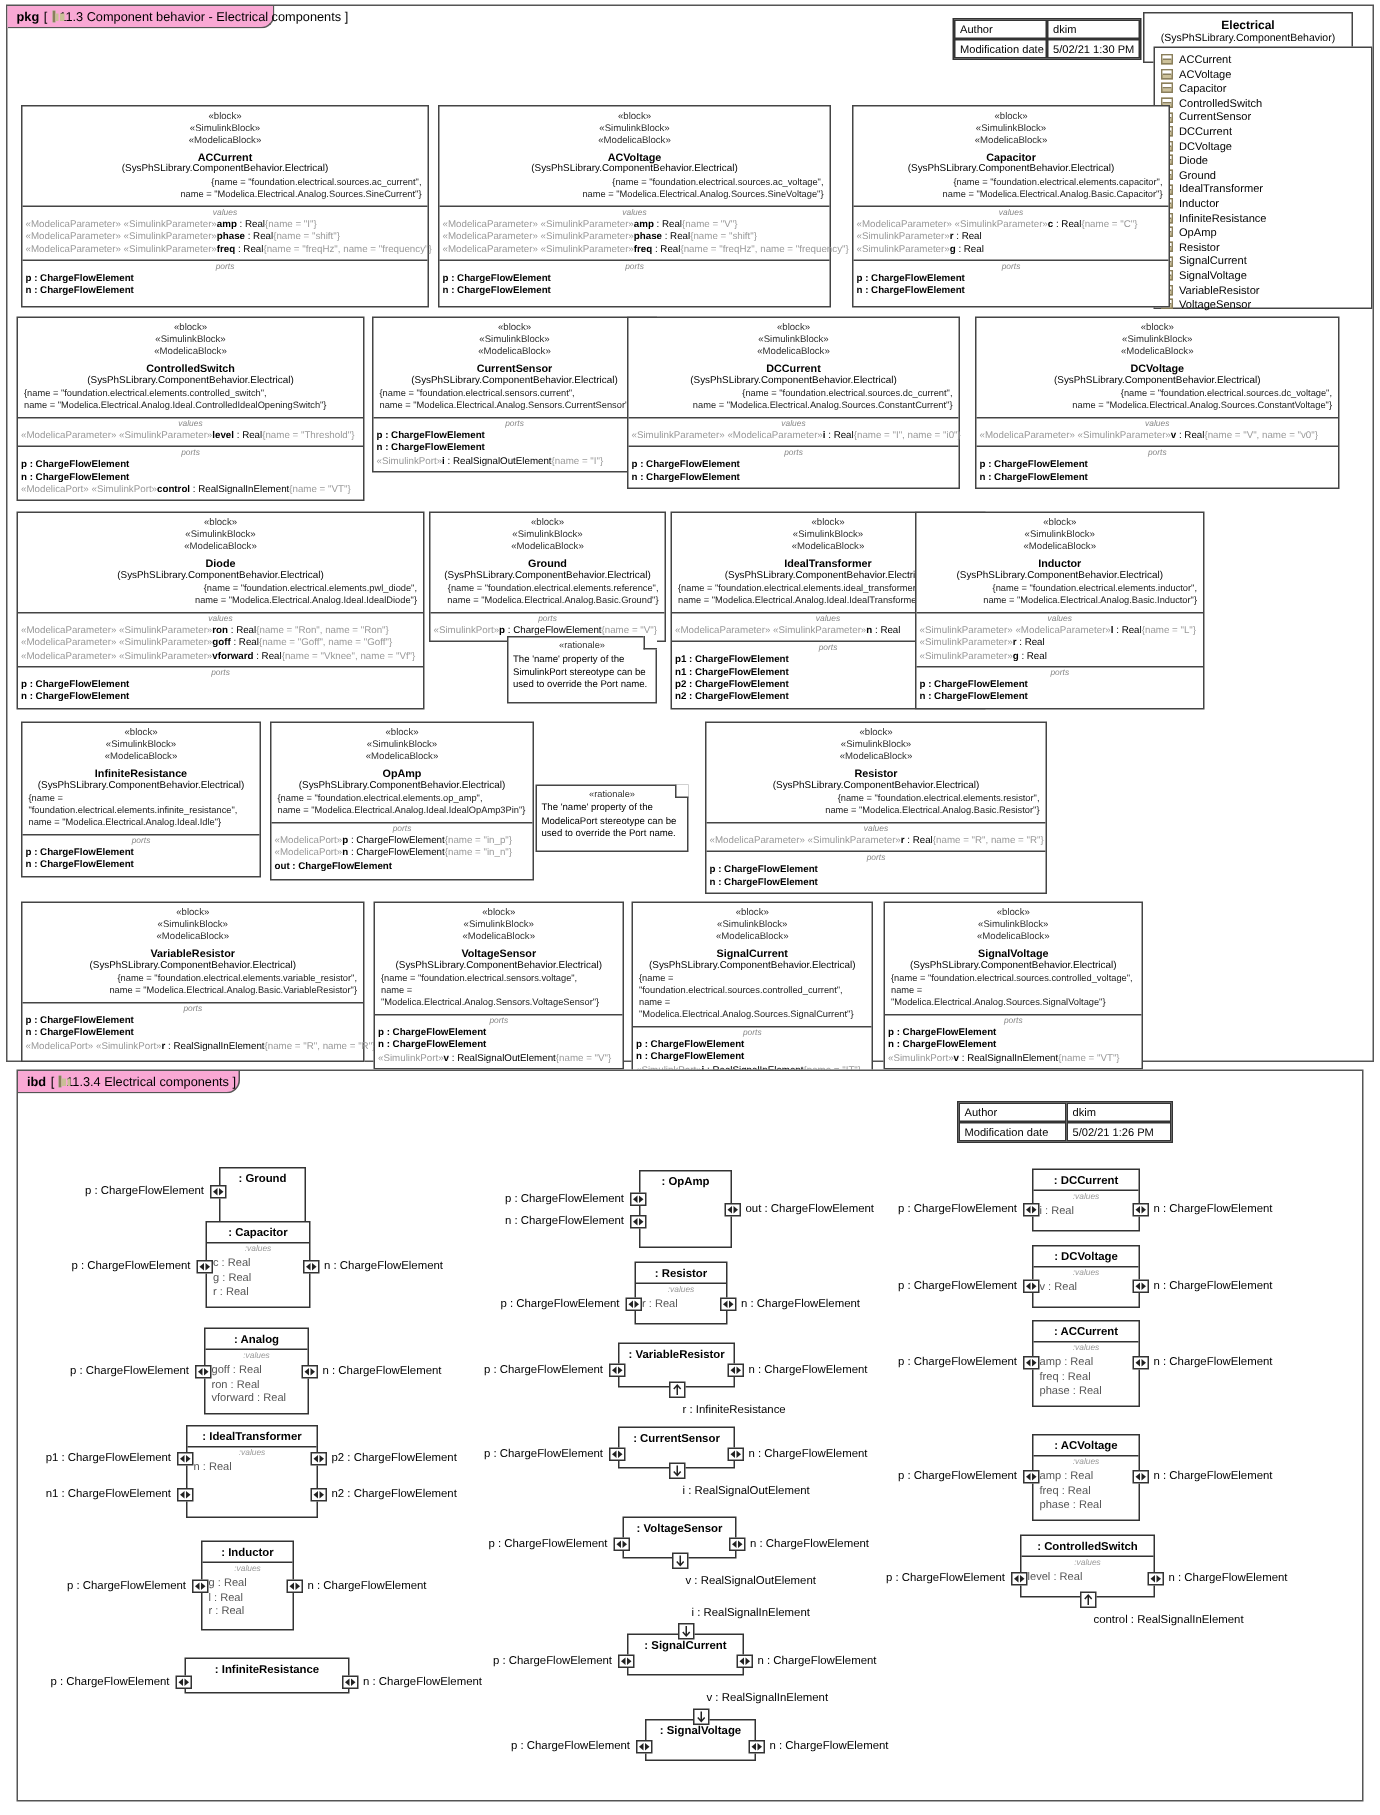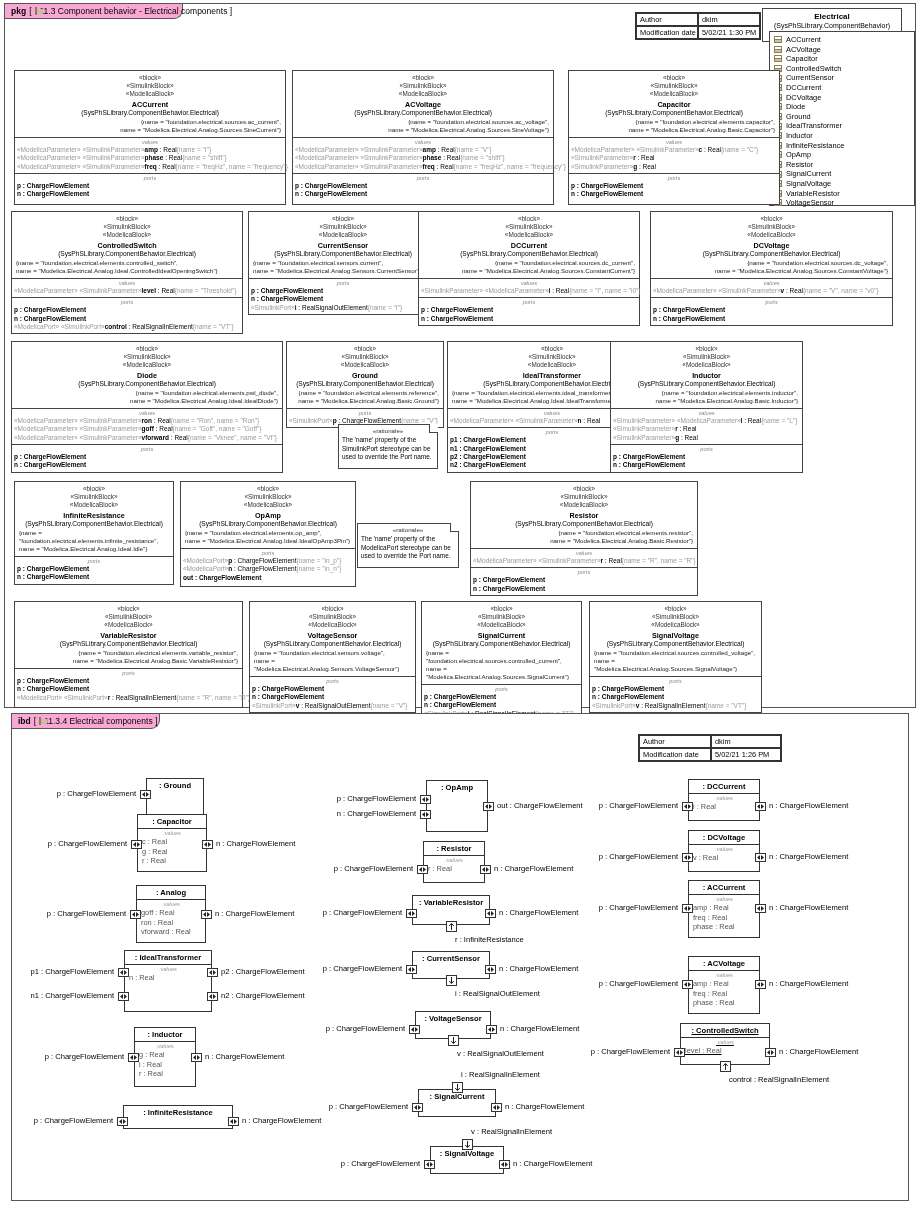--- a/index.html
+++ b/index.html
@@ -1001,21 +1001,21 @@
     <div class="plabel r" style="left: 532px; top: 979px; width: 146px;">p : ChargeFlowElement</div>
     <div class="port" style="left: 755px; top: 980px;">
       <div style="display:flex;align-items:center;justify-content:center;height:100%">
         <svg width="9" height="7" viewBox="0 0 9 7">
           <path d="M4 1 L1 3.5 L4 6 Z" fill="#222"></path>
           <path d="M5 1 L8 3.5 L5 6 Z" fill="#222"></path>
         </svg>
       </div>
     </div>
     <div class="plabel" style="left: 769px; top: 979px;">n : ChargeFlowElement</div>
-    <div class="part" style="left: 680px; top: 1023px; width: 90px; height: 42px; text-decoration: underline;">
+    <div class="part" style="left: 680px; top: 1023px; width: 90px; height: 42px;">
       <div class="part-name">: ControlledSwitch</div>
       <div class="part-vals">
         <div class="vlbl">:values</div>
         <div class="v">level : Real</div>
       </div>
     </div>
     <div class="port" style="left: 674px; top: 1048px;">
       <div style="display:flex;align-items:center;justify-content:center;height:100%">
         <svg width="9" height="7" viewBox="0 0 9 7">
           <path d="M4 1 L1 3.5 L4 6 Z" fill="#222"></path>

